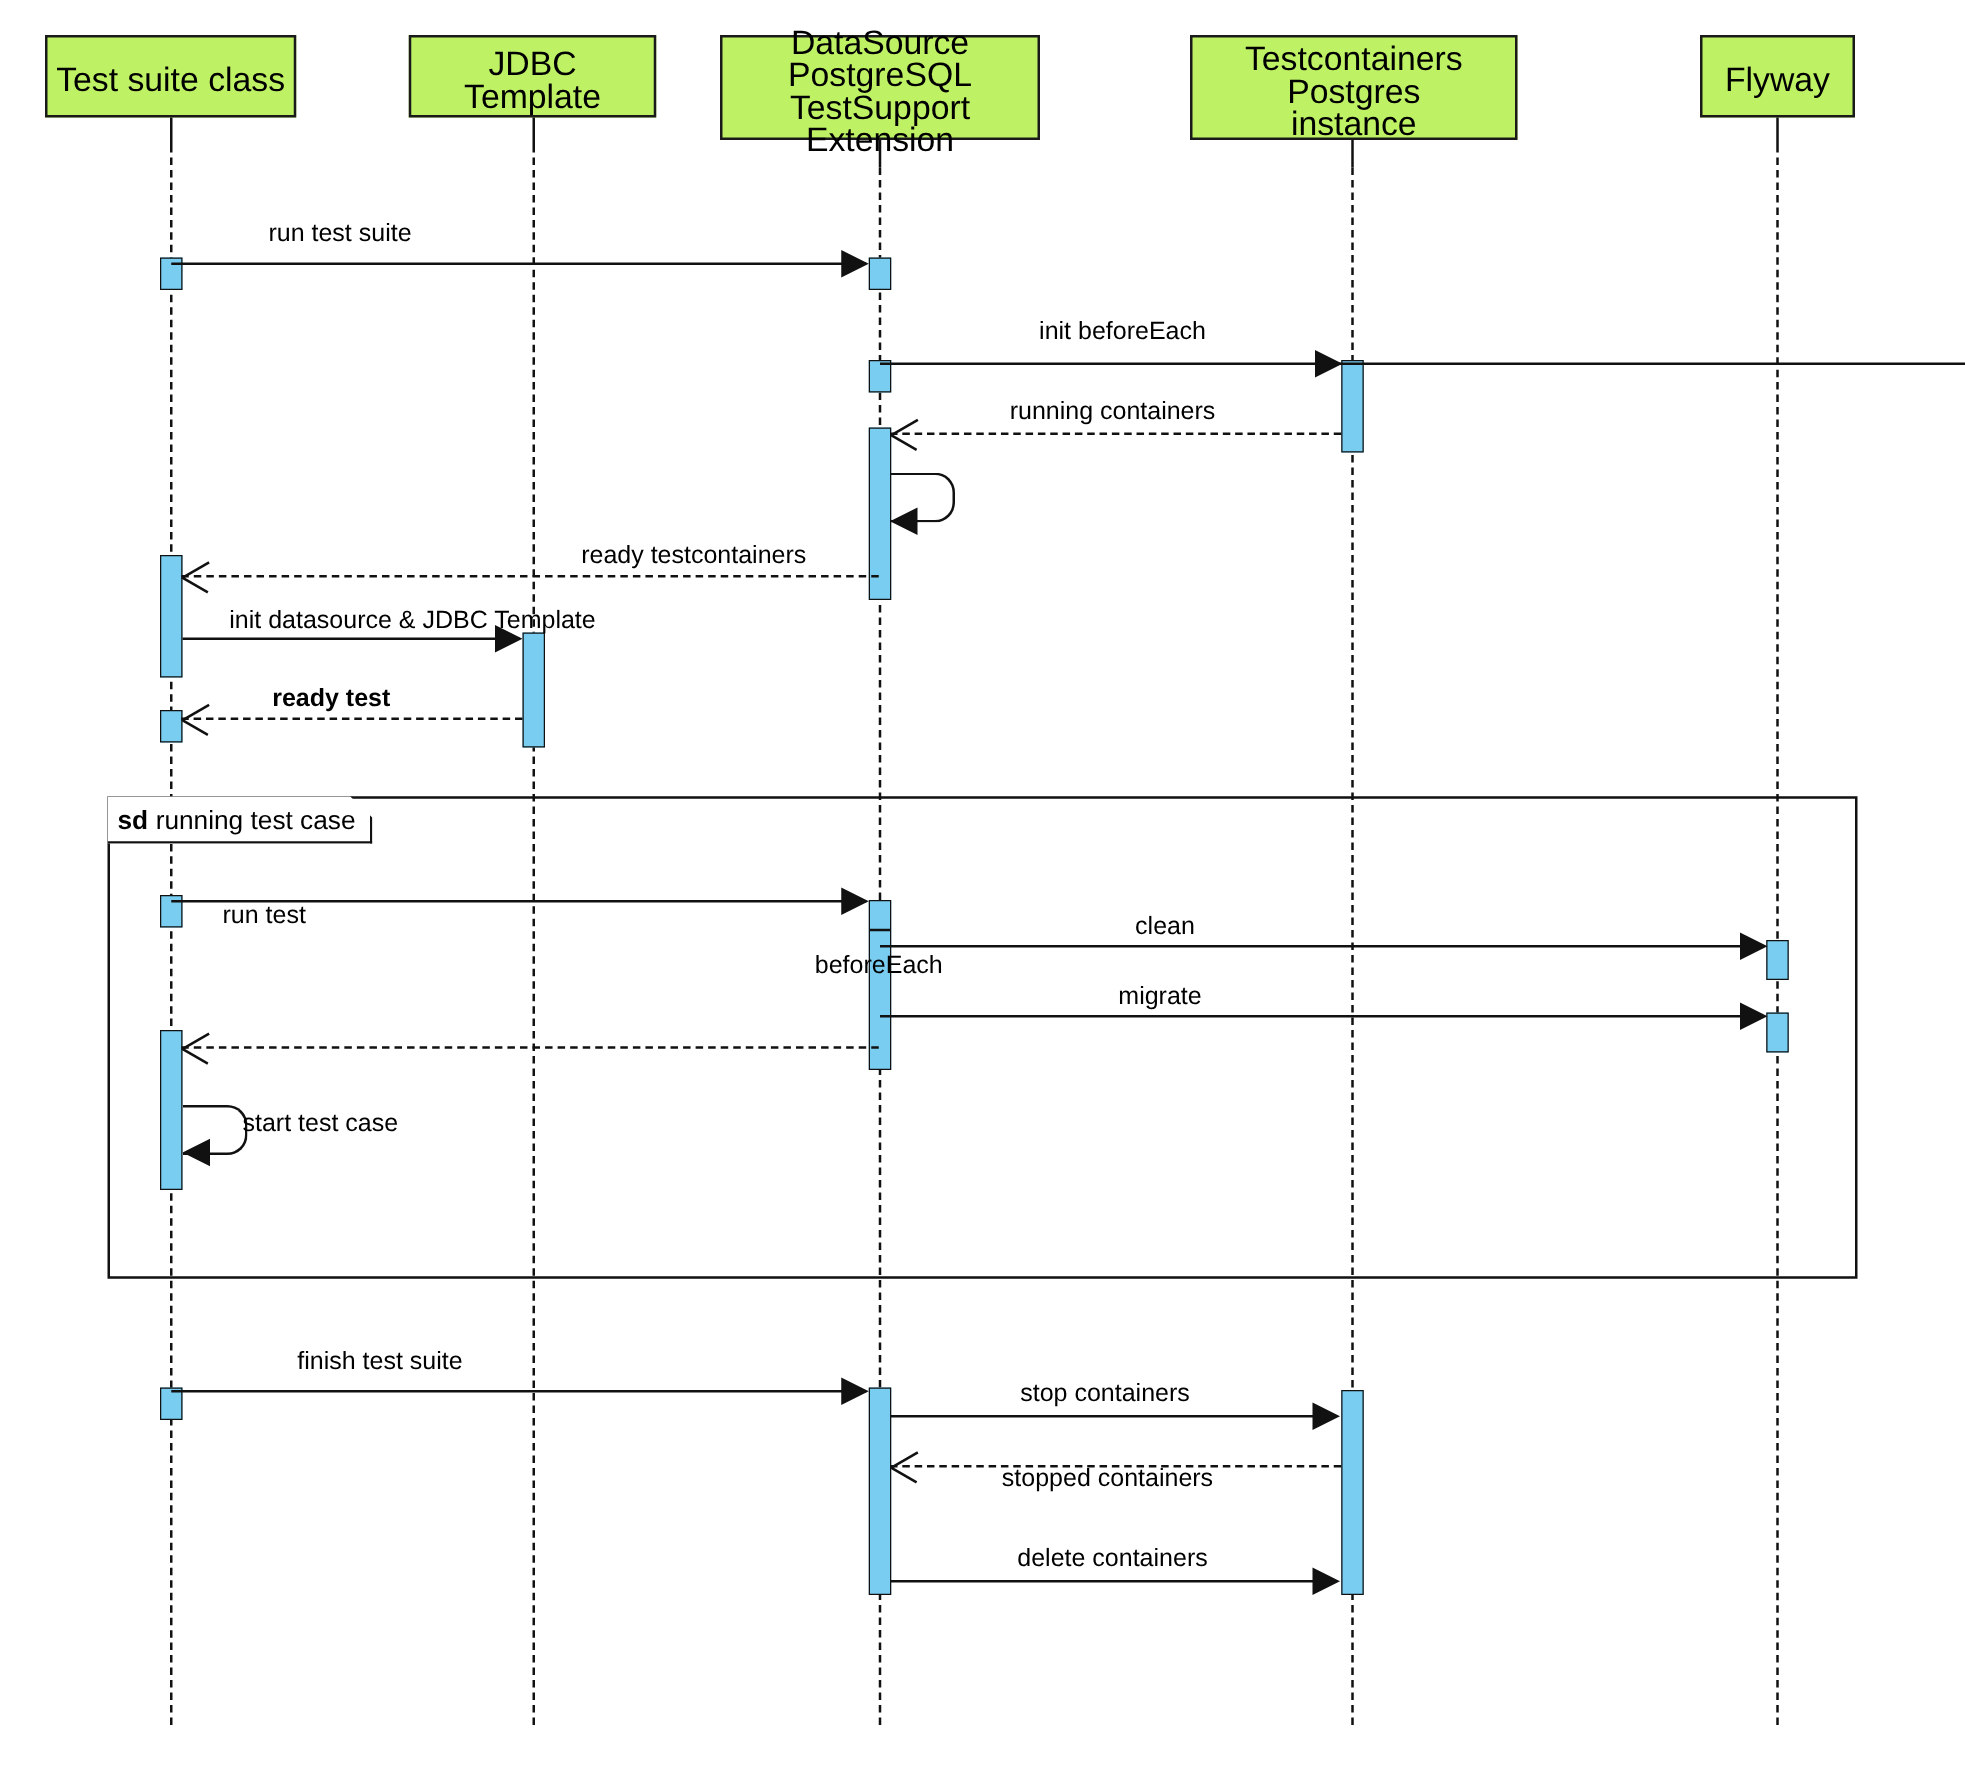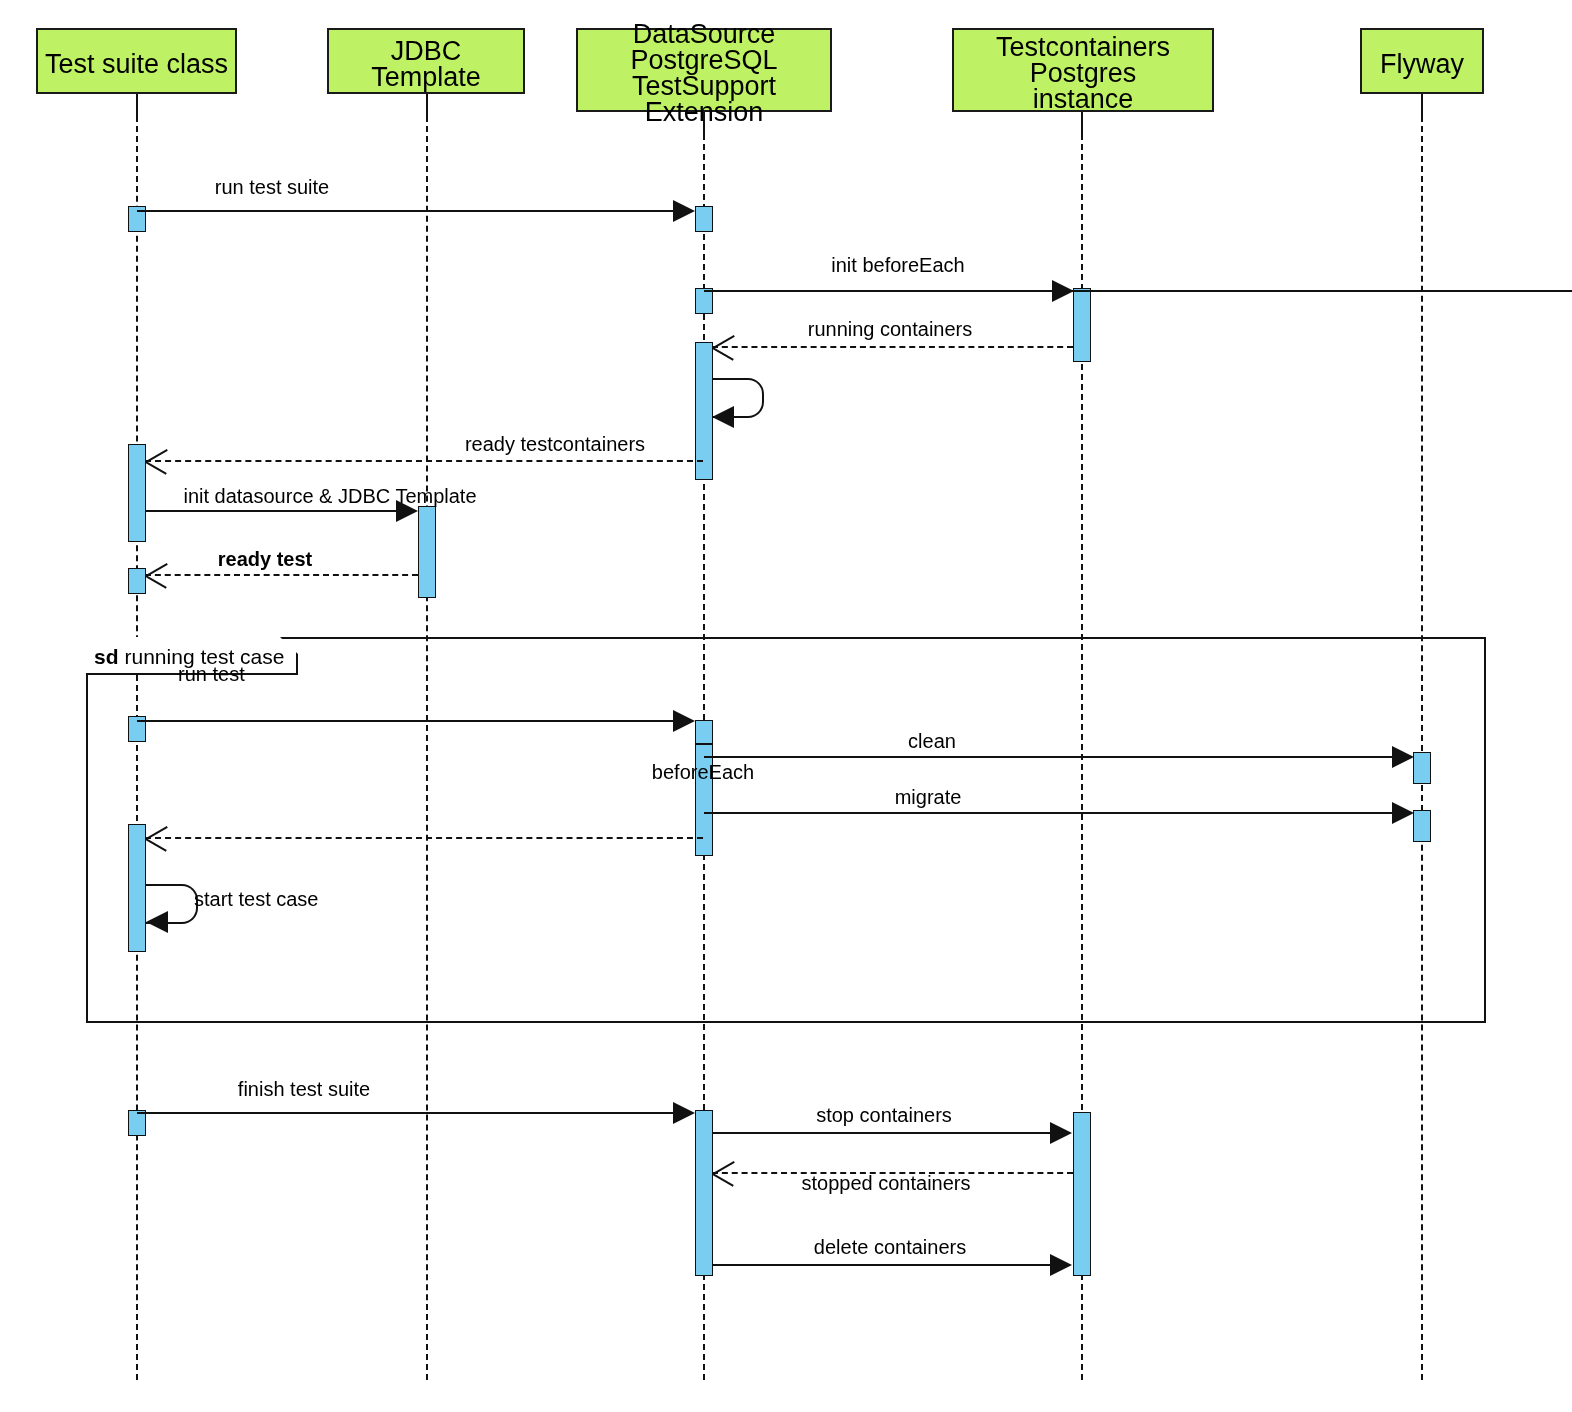--- a/index.html
+++ b/index.html
@@ -213,21 +213,21 @@
   <div class="arrow-open left" style="left:146px;top:575px;">
     <span class="a"></span>
       <span class="b"></span>
   </div>
 
   <div class="fragment" style="left:86px;top:637px;width:1400px;height:386px;"></div>
   <div class="fragment-tab" style="left:86px;top:637px;width:212px;height:38px;">
     <b>sd</b><span class="lbl" style="margin-left:6px;">running test case</span>
   </div>
 
-  <div class="msg-label" style="left:178px;top:663px;">run test</div>
+  <div class="msg-label" style="left:178px;top:721px;">run test</div>
   <div class="msg-line" style="left:137px;top:720px;width:556px;"></div>
   <div class="arrow-solid right" style="left:673px;top:710px;"></div>
 
   <div class="msg-label center" style="left:932px;top:730px;">clean</div>
   <div class="msg-line" style="left:704px;top:756px;width:690px;"></div>
   <div class="arrow-solid right" style="left:1392px;top:746px;"></div>
 
   <div class="msg-label center" style="left:703px;top:761px;">beforeEach</div>
 
   <div class="msg-label center" style="left:928px;top:786px;">migrate</div>

